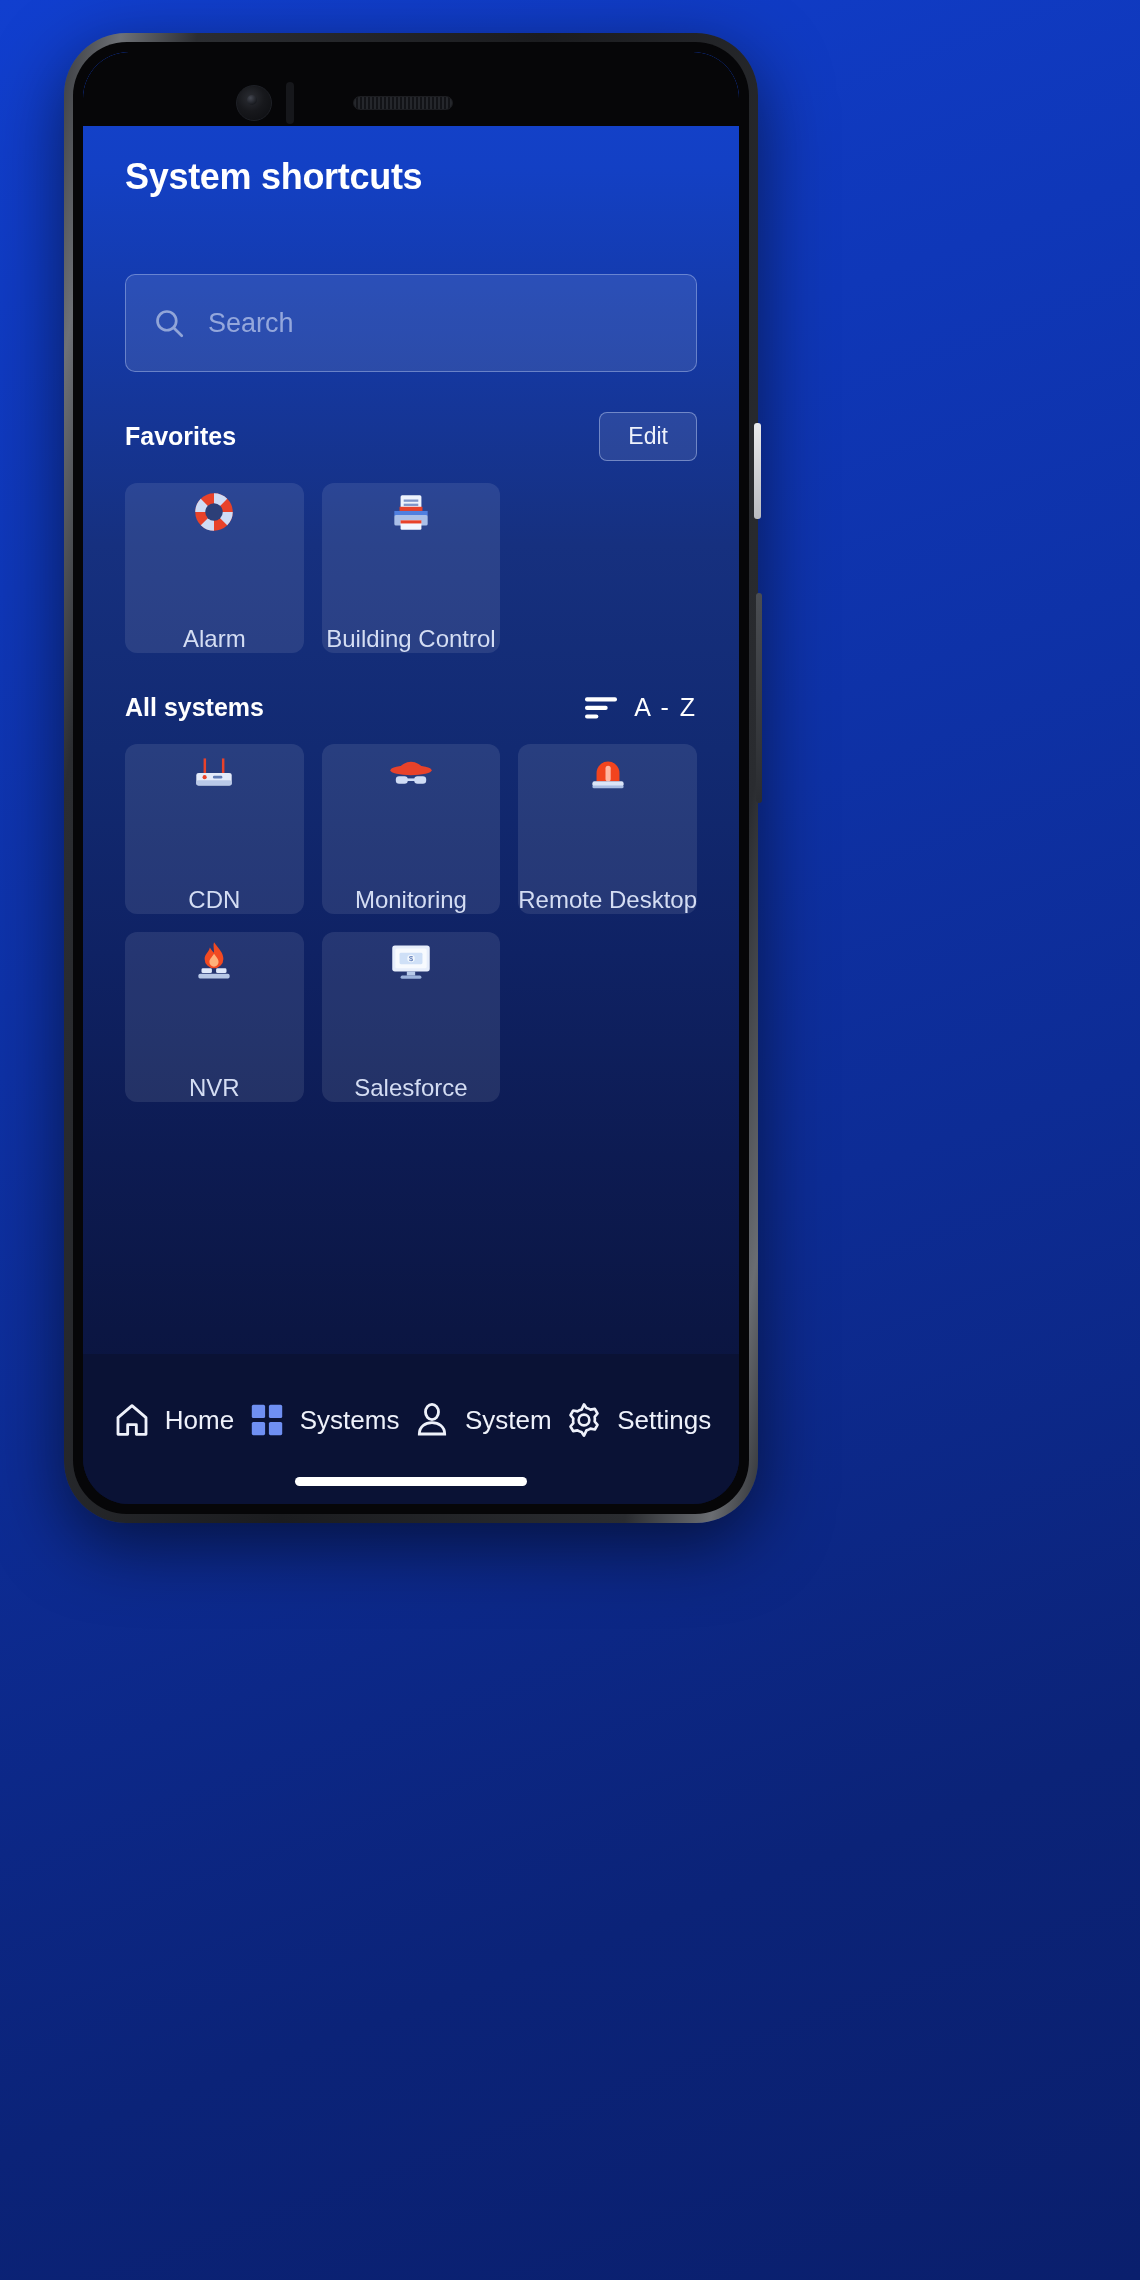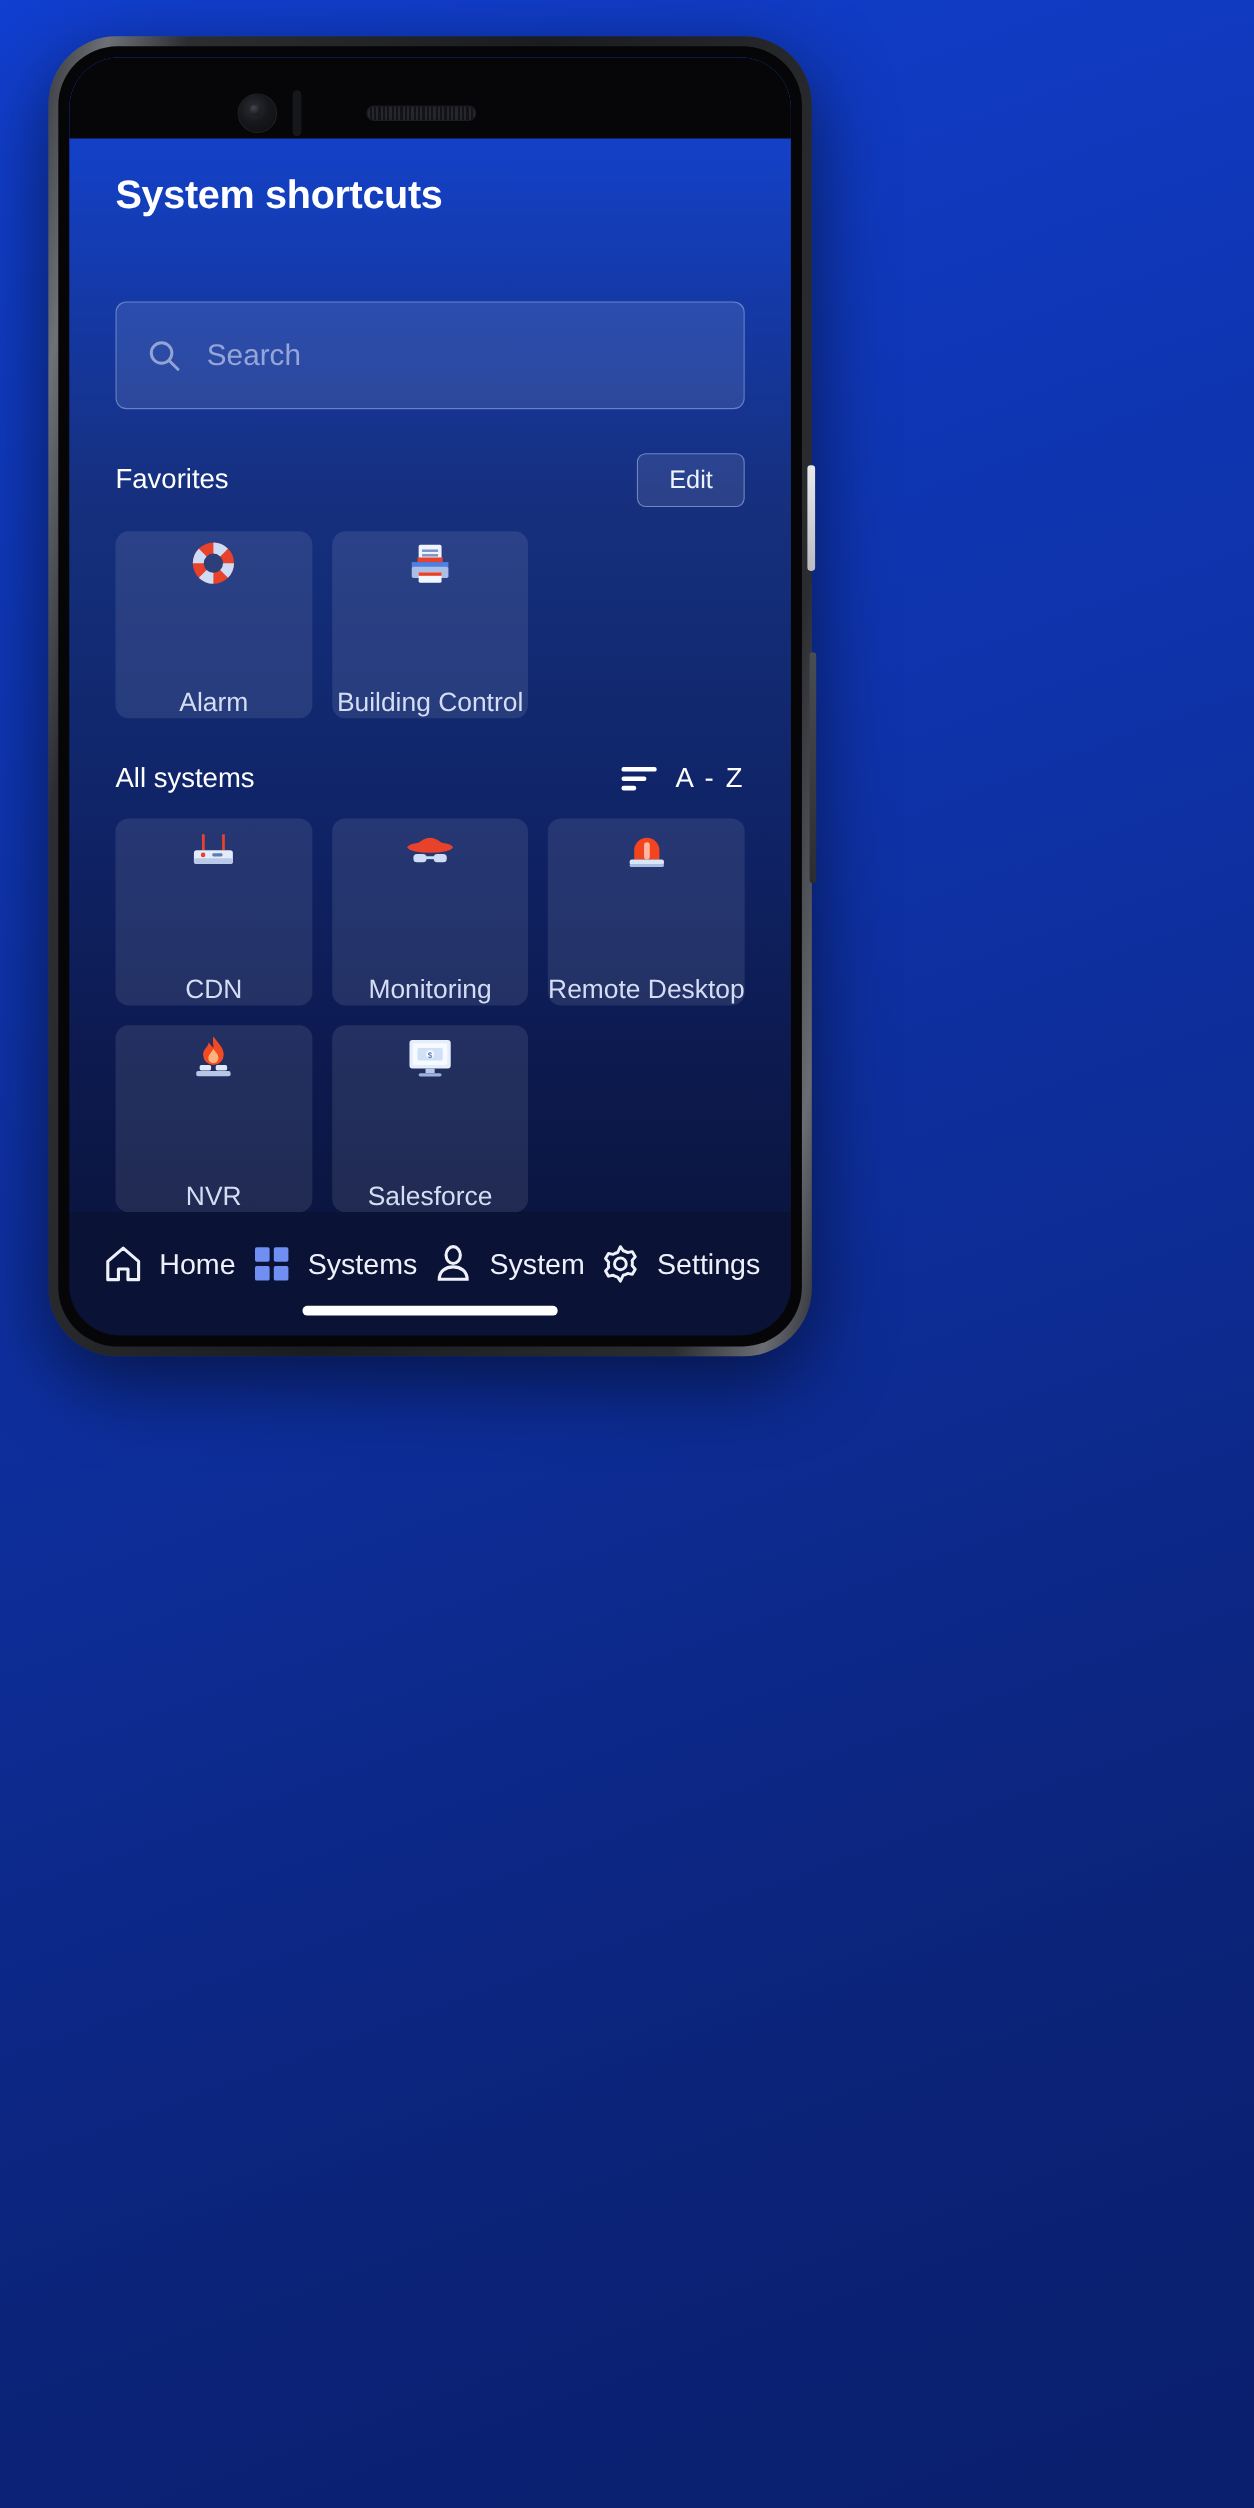--- a/index.html
+++ b/index.html
@@ -16,24 +16,24 @@
   
   .backdrop {
     position: absolute;
     inset: 0;
     background: linear-gradient(160deg, #113fcf 0%, #0f37b8 22%, #0d2c95 55%, #0b2378 80%, #0a1f6d 100%);
   }
 
   
   .device {
     position: absolute;
-    left: 44px;
+    left: 64px;
     top: 33px;
     width: 694px;
-    height: 1200px;
+    height: 1490px;
     border-radius: 62px;
     background: linear-gradient(100deg, #3a3c40 0%, #6e7176 6%, #2b2d31 14%, #1b1c1f 50%, #2a2c30 86%, #6a6d72 95%, #303236 100%);
     padding: 9px;
     box-shadow: 0 22px 70px rgba(0,0,0,0.55);
   }
   .device-inner {
     position: relative;
     width: 100%;
     height: 100%;
     border-radius: 54px;
@@ -142,21 +142,21 @@
   
   .section-head {
     display: flex;
     align-items: center;
     justify-content: space-between;
     padding: 40px 42px 0 42px;
   }
   .section-title {
     color: #ffffff;
     font-size: 25px;
-    font-weight: normal;
+    font-weight: bold;
   }
   .edit-btn {
     border: 1px solid rgba(186,202,240,0.5);
     background: rgba(255,255,255,0.09);
     border-radius: 8px;
     color: #eef2fb;
     font-size: 23px;
     padding: 10px 28px;
     font-family: "Liberation Sans", sans-serif;
   }

